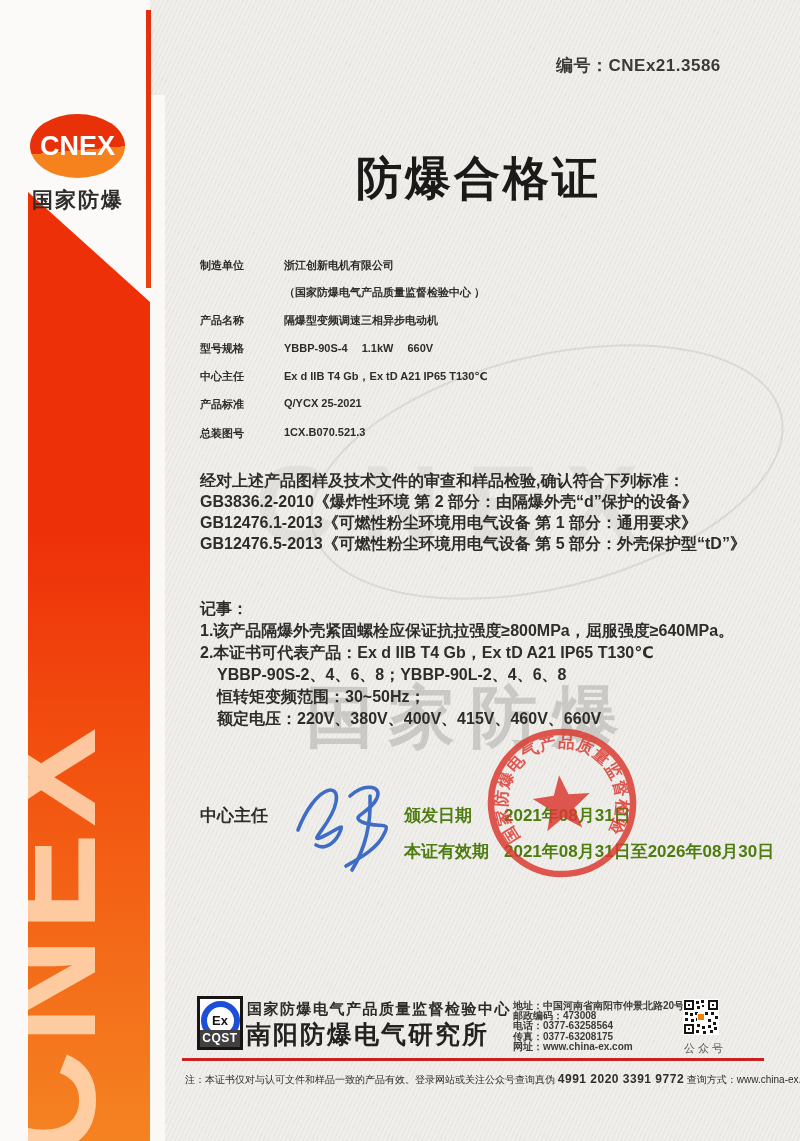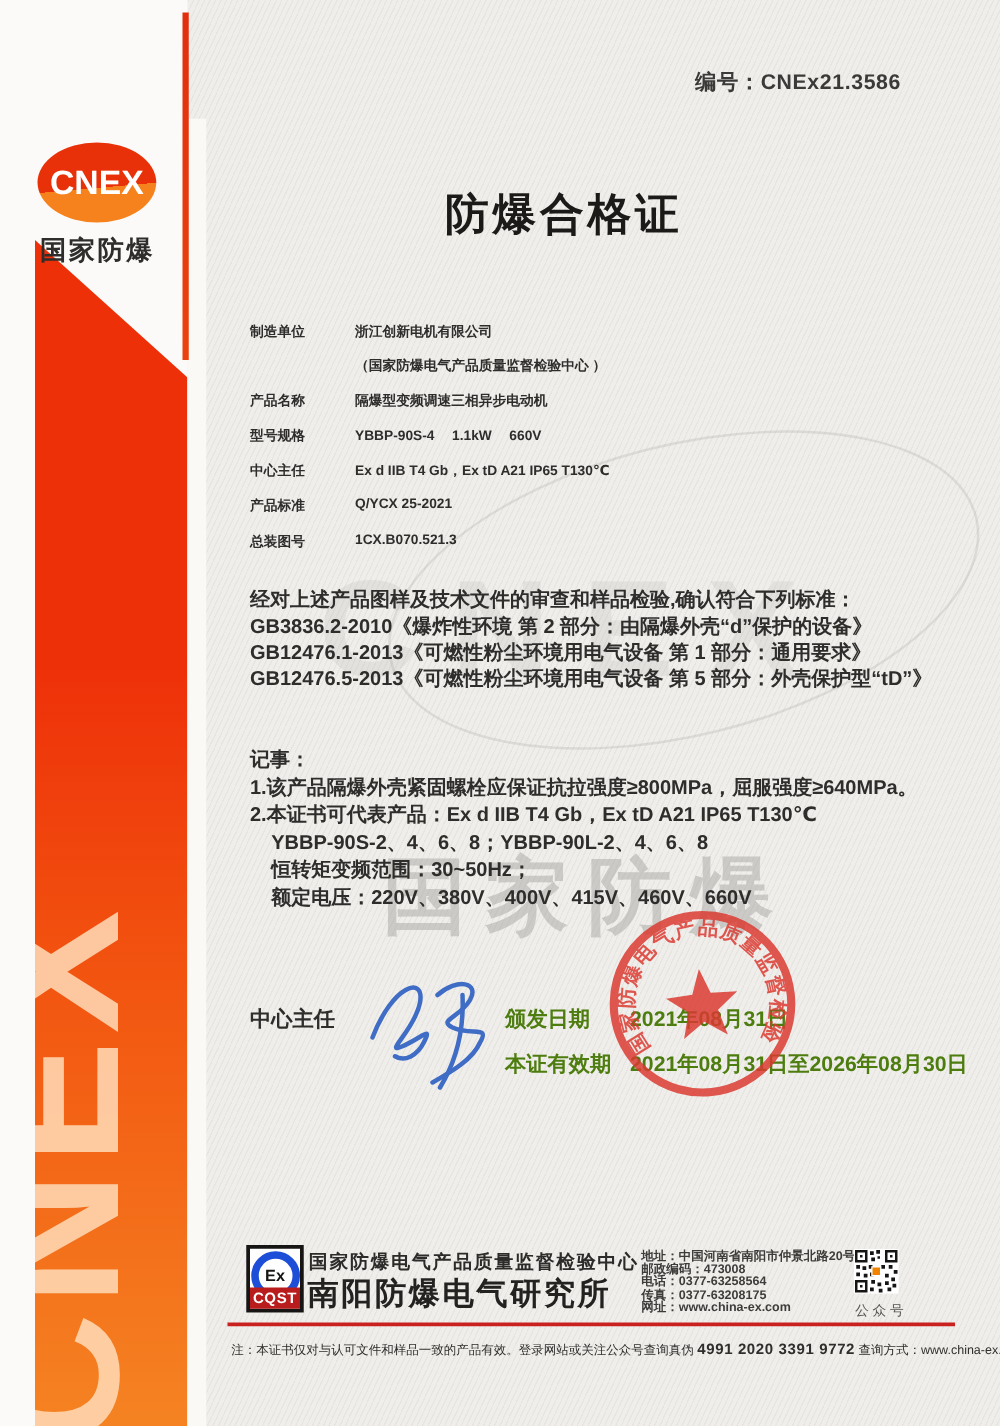--- a/index.html
+++ b/index.html
@@ -23,21 +23,21 @@
        letter-spacing:6px;color:rgba(255,220,185,.85);}
   
   .logo-ellipse{position:absolute;left:30px;top:114px;width:95px;height:64px;border-radius:50%;
        background:linear-gradient(175deg,#e93109 0 56%,#f5821d 56% 100%);
        display:flex;align-items:center;justify-content:center;}
   .logo-ellipse span{color:#fff;font-weight:800;font-size:27px;letter-spacing:0px;}
   .logo-caption{position:absolute;left:28px;top:186px;width:100px;text-align:center;
        font-size:21px;font-weight:700;letter-spacing:2px;color:#2e2d2b;}
   
   .cert-no{position:absolute;left:556px;top:54px;font-size:17px;color:#3b3a38;font-weight:600;letter-spacing:.5px;}
-  .title{position:absolute;left:356px;top:148px;font-size:35px;font-weight:800;color:#1b1a18;letter-spacing:3px;}
+  .title{position:absolute;left:356px;top:148px;font-size:46px;font-weight:800;color:#1b1a18;letter-spacing:3px;}
   
   .wm-ellipse{position:absolute;left:305px;top:355px;width:480px;height:230px;border-radius:50%;
        border:2px solid rgba(170,168,164,.28);transform:rotate(-14deg);}
   .wm-cnex{position:absolute;left:255px;top:440px;font-size:110px;font-weight:800;
        letter-spacing:26px;color:rgba(175,173,169,.20);}
   .wm-gjfb{position:absolute;left:306px;top:672px;font-size:67px;font-weight:700;
        letter-spacing:15px;color:rgba(168,166,162,.50);}
   
   .frow{position:absolute;left:200px;display:flex;font-size:11px;font-weight:600;color:#2e2d2b;}
   .frow .lbl{width:84px;flex:none;}
@@ -54,21 +54,21 @@
   .drow{position:absolute;left:404px;display:flex;font-size:17px;font-weight:600;color:#4d7c0f;}
   .drow .lbl{width:100px;flex:none;}
   .drow .val{white-space:nowrap;}
   
   .seal{position:absolute;left:483px;top:724px;opacity:.84;transform:rotate(-6deg);}
   
   .ex-box{position:absolute;left:197px;top:996px;width:46px;height:54px;border:3px solid #161514;
        background:#fff;box-sizing:border-box;}
   .ex-circle{width:27px;height:27px;border:6px solid #1d4ed8;border-radius:50%;margin:2px auto 0;
        display:flex;align-items:center;justify-content:center;font-size:13px;font-weight:700;color:#161514;}
-  .ex-cqst{position:absolute;left:0;bottom:0;width:100%;height:17px;background:#b91c1c;color:#fff;
+  .ex-cqst{position:absolute;left:0;bottom:0;width:100%;height:17px;background:#404040;color:#fff;
        font-size:12px;font-weight:700;text-align:center;line-height:17px;letter-spacing:.5px;}
   .org-top{position:absolute;left:247px;top:1000px;font-size:15px;font-weight:700;
        letter-spacing:1.5px;color:#2c2b29;}
   .org-main{position:absolute;left:246px;top:1018px;font-size:25px;font-weight:700;
        letter-spacing:2px;color:#232220;}
   .addr{position:absolute;left:513px;top:1001px;font-size:10px;line-height:10.2px;color:#3d3c3a;font-weight:600;}
   .qr{position:absolute;left:683px;top:999px;}
   .qr-caption{position:absolute;left:684px;top:1041px;font-size:11px;letter-spacing:3px;color:#55534f;}
   .divider{position:absolute;left:182px;top:1058px;width:582px;height:3px;background:#c9211f;}
   .note-line{position:absolute;left:185px;top:1072px;width:600px;font-size:10px;color:#2f2e2c;white-space:nowrap;}

